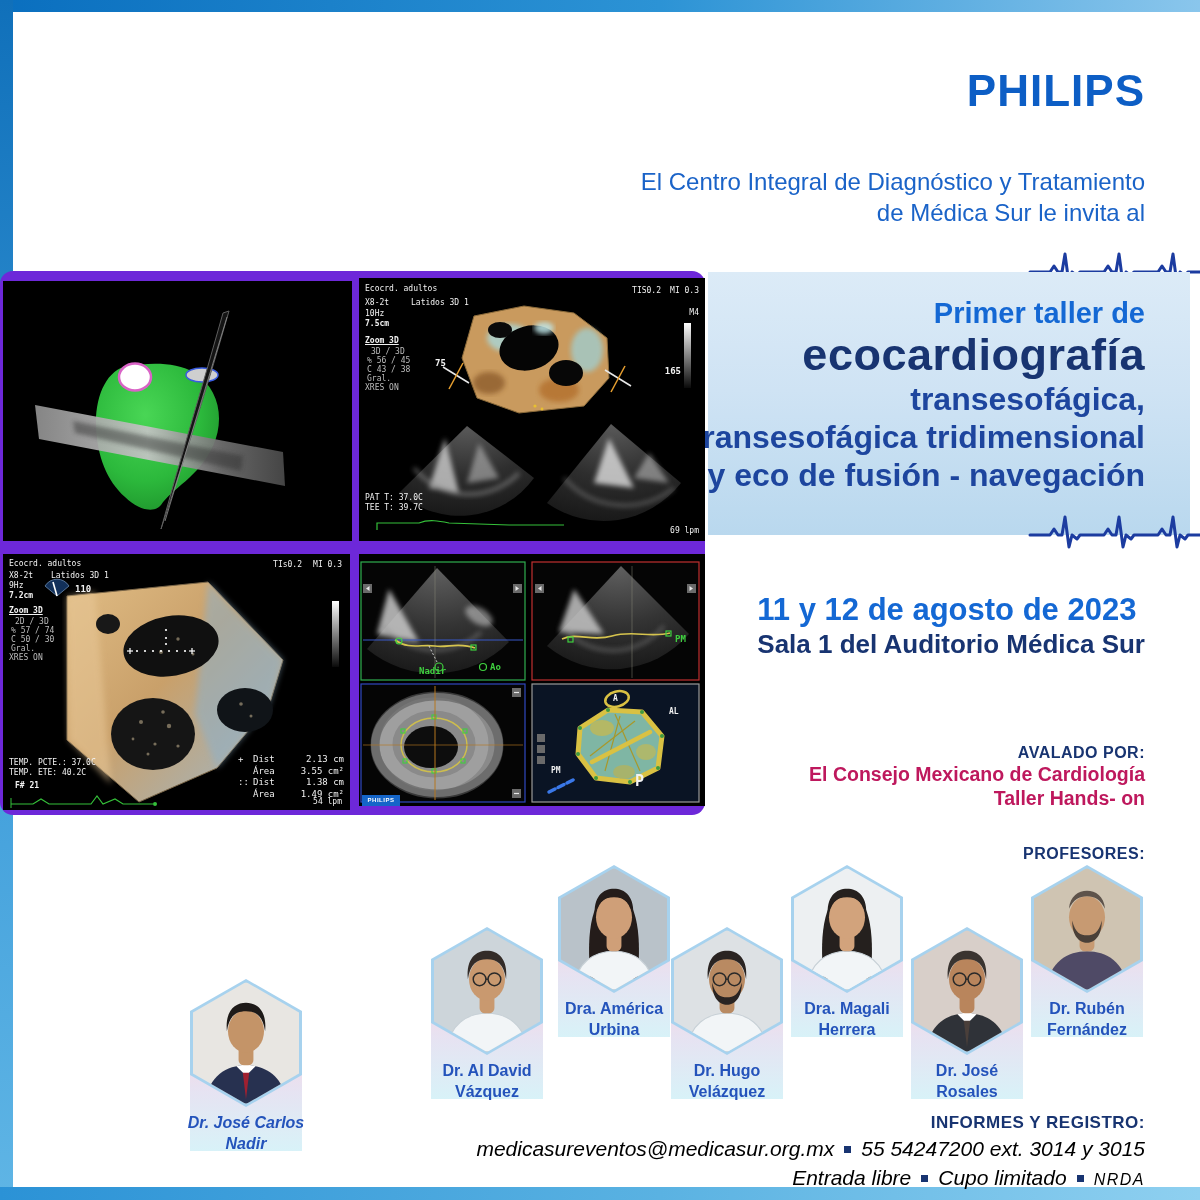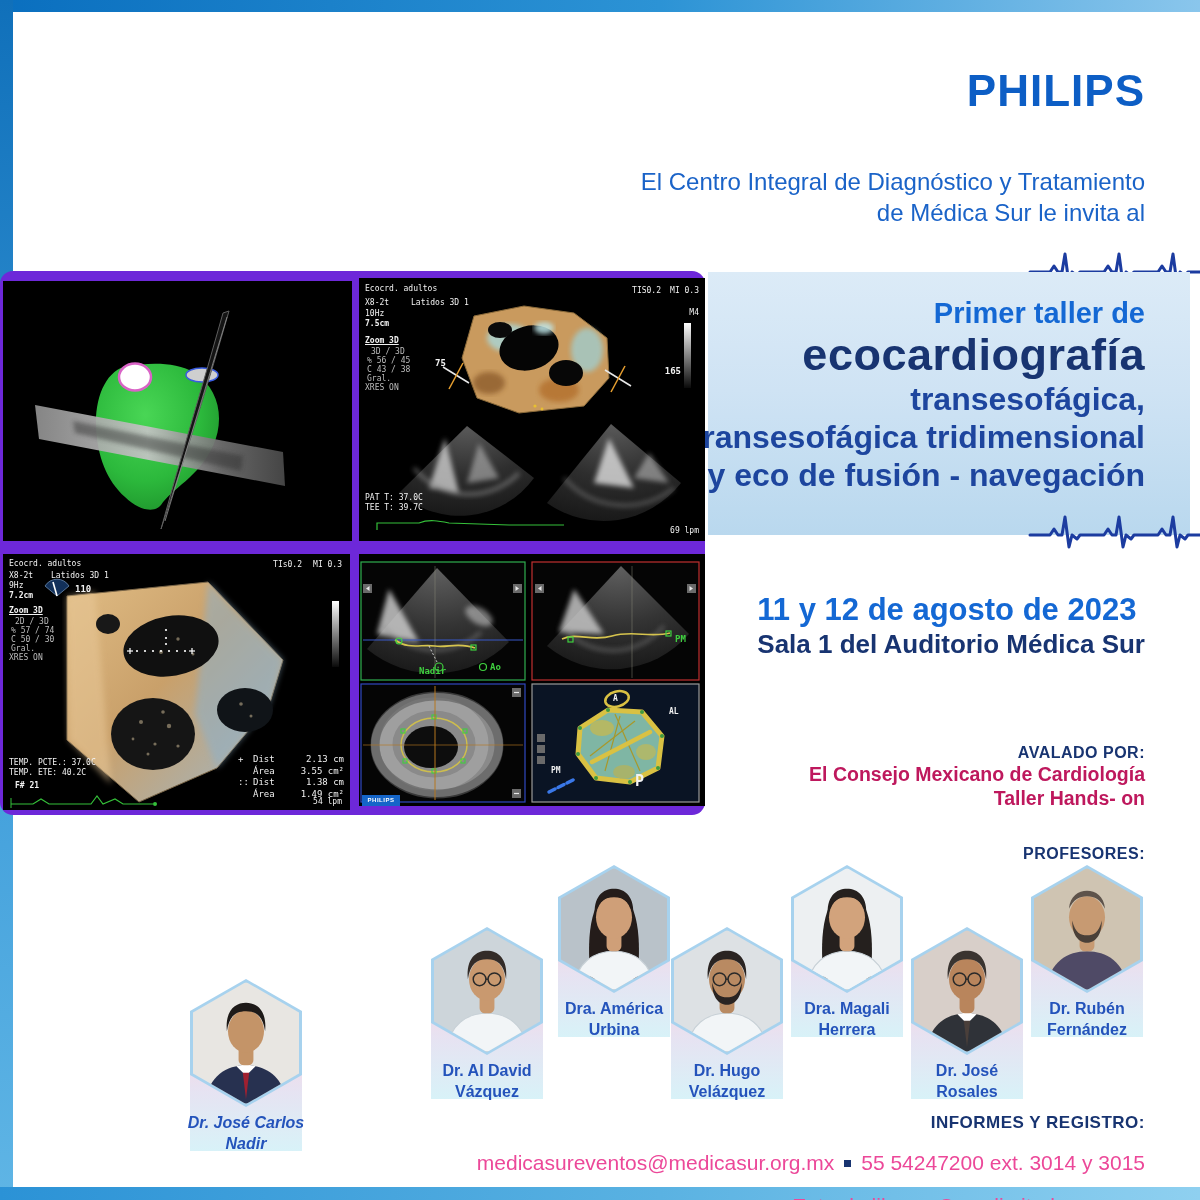--- a/index.html
+++ b/index.html
@@ -29,21 +29,21 @@
   .dateblock{position:absolute;right:55px;top:592px;text-align:left;}
   .d-line1{font-size:31px;font-weight:bold;color:#1468d4;line-height:36px;}
   .d-line2{font-size:26px;font-weight:bold;color:#183471;line-height:32px;}
   .endorse{position:absolute;right:55px;top:744px;text-align:right;}
   .e-head{font-size:16px;font-weight:bold;color:#183471;letter-spacing:.5px;}
   .e-line{font-size:19.5px;color:#be185d;line-height:24px;font-weight:bold;}
   .prof-head{position:absolute;right:55px;top:845px;font-size:16px;font-weight:bold;
              color:#183471;letter-spacing:.5px;margin-left:36px;}
   .footer{position:absolute;right:55px;top:1113px;text-align:right;}
   .f-head{font-size:17px;font-weight:bold;color:#183471;letter-spacing:.5px;}
-  .f-line{font-size:21px;color:#ec4899;line-height:26px;margin-top:17px;}
+  .f-line{font-size:21px;color:#000000;line-height:26px;margin-top:3px;font-style:italic;}
   .f-nrda{font-size:16px;letter-spacing:1.5px;}
   .sq{display:inline-block;width:7px;height:7px;background:#183471;margin:0 10px;vertical-align:3px;}
 
   
   .collage{position:absolute;left:0;top:271px;width:705px;height:544px;background:#6d28d9;border-radius:13px;}
   .us{position:absolute;background:#000;overflow:hidden;}
   .us svg{position:absolute;left:0;top:0;}
   .ut{position:absolute;font:8px "DejaVu Sans Mono",monospace;color:#bdbdbd;white-space:nowrap;}
   .ut.w{color:#f2f2f2;}
   .ut.b{font-weight:bold;}

